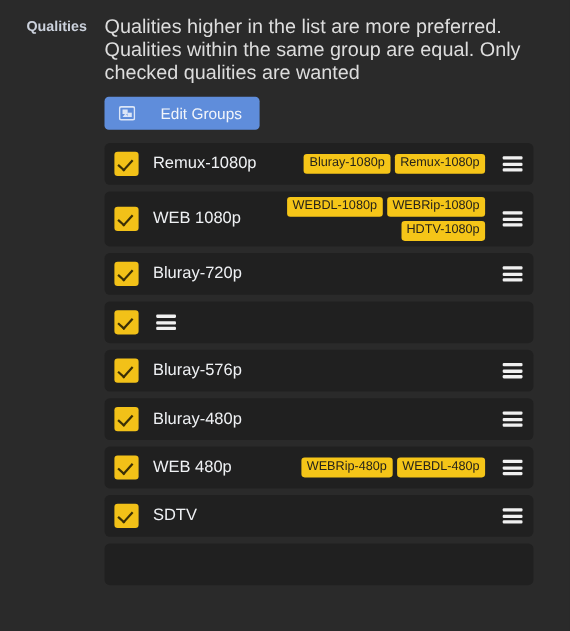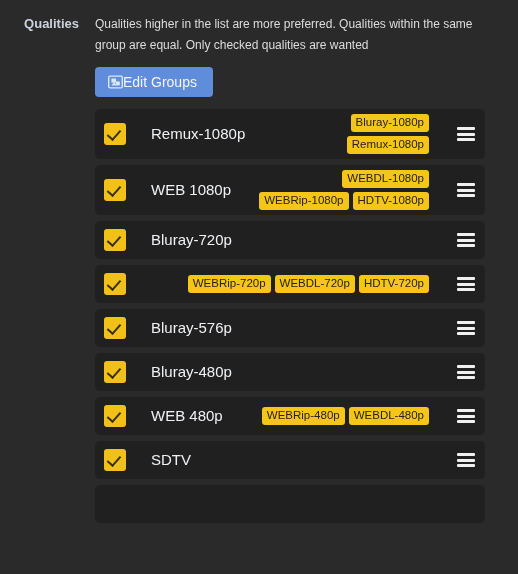--- a/index.html
+++ b/index.html
@@ -35,31 +35,31 @@
     padding-top: 1px;
   }
 
   .form-content {
     flex: 1 1 auto;
     min-width: 0;
     padding-right: 33px;
   }
 
   .helptext {
-    font-size: 12px;
+    font-size: 18px;
     line-height: 21px;
     color: #ddd;
     max-width: 385px;
   }
 
   .edit-groups-btn {
     margin-top: 11px;
     display: inline-flex;
     align-items: center;
-    gap: 0;
+    gap: 23px;
     background: #5f8ddb;
     border: none;
     border-radius: 4px;
     padding: 8px 16px 8px 13px;
     color: #f2f5fa;
     font-family: "Liberation Sans", sans-serif;
     font-size: 14px;
     cursor: pointer;
     line-height: 1;
   }
@@ -78,21 +78,21 @@
   }
 
   .quality-row {
     background: #202020;
     border-radius: 5px;
     display: flex;
     align-items: center;
     min-height: 38px;
     padding: 3px 10px 3px 9px;
     box-sizing: border-box;
-    gap: 20px;
+    gap: 8px;
   }
 
   .checkbox {
     width: 22px;
     height: 22px;
     flex: 0 0 22px;
     border-radius: 3px;
     background: #ffffff;
     position: relative;
     cursor: pointer;
@@ -218,25 +218,20 @@
           <div class="quality-title">Bluray-720p</div>
           <div class="badges"></div>
           <div class="drag-handle">
             <span></span>
             <span></span>
             <span></span>
           </div>
         </div>
         <div class="quality-row">
           <div class="checkbox checked"></div>
-          <div class="badges">
-            <span class="badge">WEBRip-720p</span>
-            <span class="badge">WEBDL-720p</span>
-            <span class="badge">HDTV-720p</span>
-          </div>
           <div class="drag-handle">
             <span></span>
             <span></span>
             <span></span>
           </div>
         </div>
         <div class="quality-row">
           <div class="checkbox checked"></div>
           <div class="quality-title">Bluray-576p</div>
           <div class="badges"></div>

